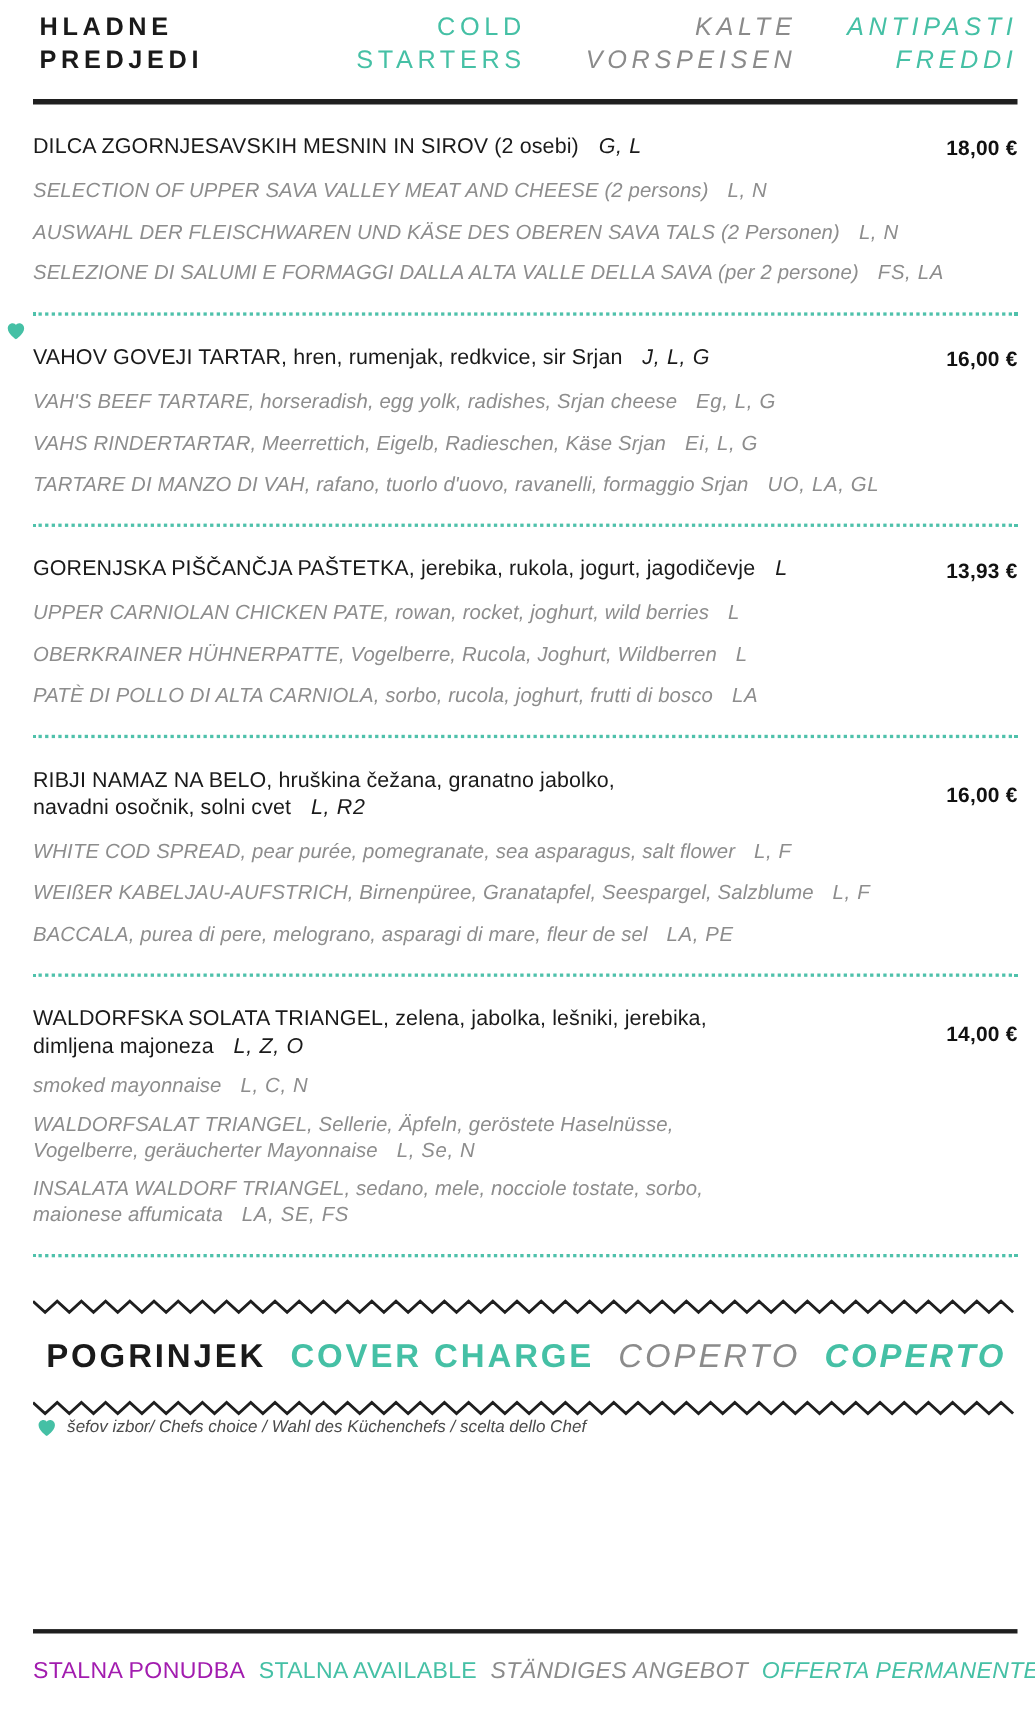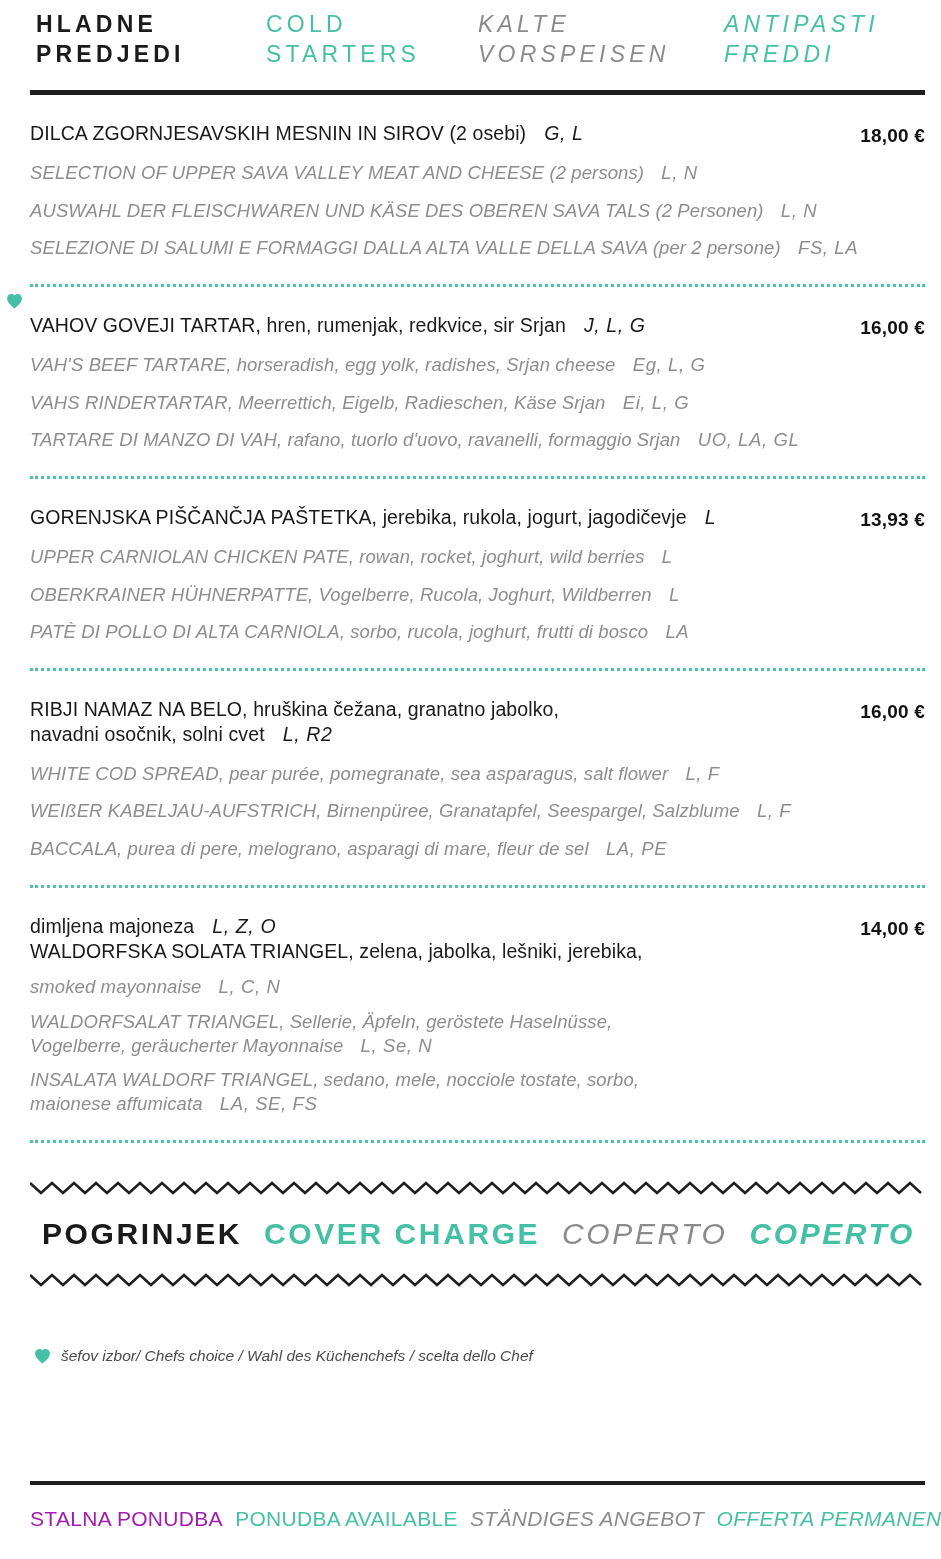--- a/index.html
+++ b/index.html
@@ -25,21 +25,21 @@
 
   
   .header {
     display: flex;
     align-items: flex-start;
     padding: 10px 16px 0 30px;
     height: 78px;
     box-sizing: border-box;
   }
   .hcol {
-    text-align: left;
+    text-align: right;
     line-height: 1.30;
     white-space: pre-line;
   }
   .hcol-sl {
     flex: 0 0 230px;
     font-weight: 700;
     font-size: 23px;
     letter-spacing: 4.2px;
     color: #1a1a1a;
     text-align: left;
@@ -78,21 +78,21 @@
   
   .items {
     padding: 0 16px 0 30px;
   }
   .item {
     position: relative;
     padding: 0;
   }
   .item-head {
     display: flex;
-    align-items: flex-start;
+    align-items: center;
   }
   .heart {
     position: absolute;
     left: -24px;
     top: 6px;
     width: 17px;
     height: 16px;
     color: #45c0a5;
     line-height: 1;
   }
@@ -181,21 +181,20 @@
     color: #111;
     white-space: nowrap;
   }
 
   
   .chef-note {
     display: flex;
     align-items: center;
     gap: 10px;
     padding: 0 16px 0 34px;
-    margin-top: 58px;
     font-size: 15.5px;
     font-style: italic;
     color: #4a4a4a;
   }
   .chef-heart {
     width: 17px;
     height: 16px;
     color: #45c0a5;
     flex: 0 0 auto;
   }
@@ -313,22 +312,22 @@
         <div class="line-tr">WEIßER KABELJAU-AUFSTRICH, Birnenpüree, Granatapfel, Seespargel, Salzblume<span class="alg">&nbsp;&nbsp;&nbsp;L, F</span></div>
         <div class="tr-gap"></div>
         <div class="line-tr">BACCALA, purea di pere, melograno, asparagi di mare, fleur de sel<span class="alg">&nbsp;&nbsp;&nbsp;LA, PE</span></div>
         <div class="item-pad-bot"></div>
       </div>
       <div class="sep" style="margin-left: 0px; margin-right: 0px;"></div>
       <div class="item">
         <div class="item-pad-top"></div>
         <div class="item-head">
           <div class="item-body">
+            <div class="line-sl">WALDORFSKA SOLATA TRIANGEL, zelena, jabolka, lešniki, jerebika,</div>
             <div class="line-sl">dimljena majoneza<span class="alg">&nbsp;&nbsp;&nbsp;L, Z, O</span></div>
-            <div class="line-sl">WALDORFSKA SOLATA TRIANGEL, zelena, jabolka, lešniki, jerebika,</div>
           </div>
           <div class="price">14,00 €</div>
         </div>
         <div class="tr-gap-sm"></div>
         <div class="line-tr">smoked mayonnaise<span class="alg">&nbsp;&nbsp;&nbsp;L, C, N</span></div>
         <div class="tr-gap-sm"></div>
         <div class="line-tr">WALDORFSALAT TRIANGEL, Sellerie, Äpfeln, geröstete Haselnüsse,</div>
         <div class="line-tr">Vogelberre, geräucherter Mayonnaise<span class="alg">&nbsp;&nbsp;&nbsp;L, Se, N</span></div>
         <div class="tr-gap-sm"></div>
         <div class="line-tr">INSALATA WALDORF TRIANGEL, sedano, mele, nocciole tostate, sorbo,</div>
@@ -360,17 +359,17 @@
       <svg viewBox="0 0 24 22" width="17" height="16" aria-hidden="true">
         <path d="M12 21.5S1.5 14.6 1.5 7.6C1.5 3.9 4.3 1 7.8 1c2 0 3.4 1 4.2 2.2C12.8 2 14.2 1 16.2 1c3.5 0 6.3 2.9 6.3 6.6 0 7-10.5 13.9-10.5 13.9z" fill="currentColor"></path>
       </svg>
     </span>
     <span>šefov izbor/ Chefs choice / Wahl des Küchenchefs / scelta dello Chef</span>
   </div>
 
   <div class="footer">
     <div class="rule-black-footer"></div>
     <div class="footer-row">
-      <span class="f-sl">STALNA PONUDBA</span><span>&nbsp;&nbsp;</span><span class="f-en">PONUDBA AVAILABLE</span><span>&nbsp;&nbsp;</span><span class="f-de">STÄNDIGES ANGEBOT</span><span>&nbsp;&nbsp;</span><span class="f-it">OFFERTA PERMANENTE</span>
+      <span class="f-sl">STALNA PONUDBA</span><span>&nbsp;&nbsp;</span><span class="f-en">STALNA AVAILABLE</span><span>&nbsp;&nbsp;</span><span class="f-de">STÄNDIGES ANGEBOT</span><span>&nbsp;&nbsp;</span><span class="f-it">OFFERTA PERMANENTE</span>
     </div>
   </div>
 
 </div>
 
 </body></html>

